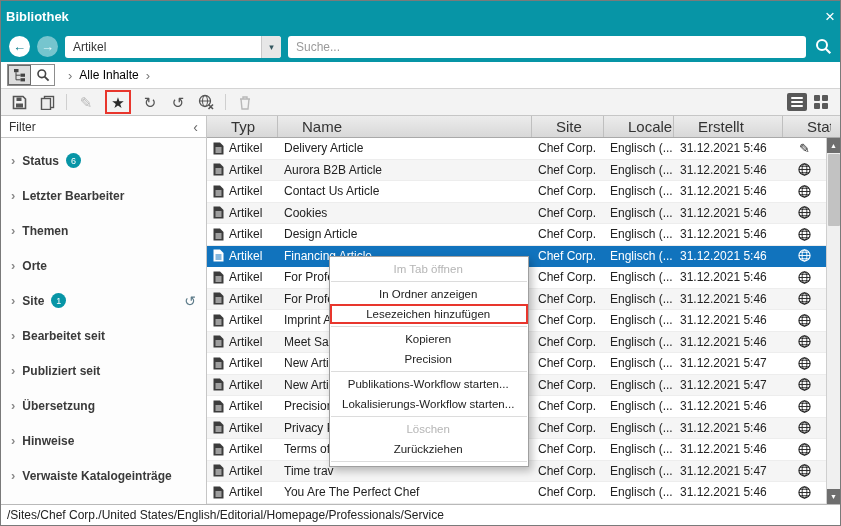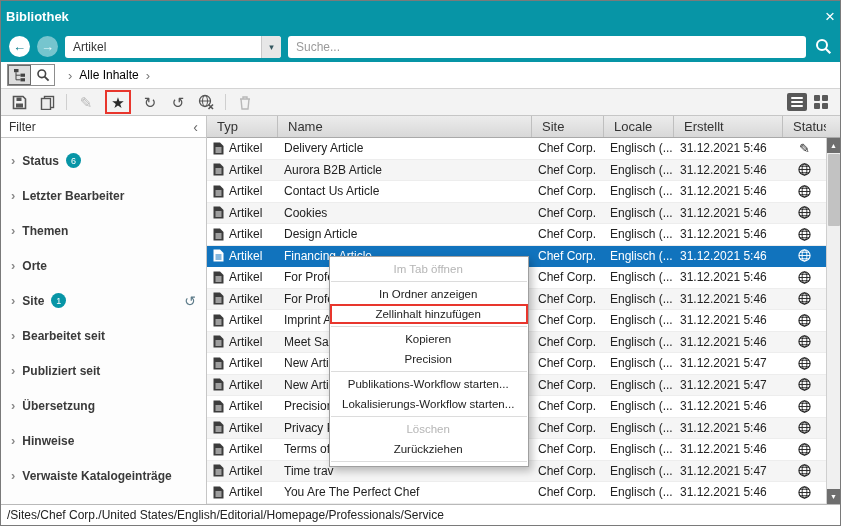--- a/index.html
+++ b/index.html
@@ -57,21 +57,21 @@
   .filter-list{padding-top:5px;}
   .filter-item{height:35px;display:flex;align-items:center;padding:0 10px;gap:7px;cursor:pointer;}
   .f-chev{color:#8a8a8a;font-size:13px;font-weight:bold;}
   .f-label{font-size:12px;font-weight:bold;color:#3a3a3a;white-space:nowrap;}
   .f-badge{min-width:15px;height:15px;border-radius:8px;background:#0795a6;color:#fff;font-size:9px;display:flex;align-items:center;justify-content:center;padding:0 3px;}
   .f-reset{margin-left:auto;color:#5e7c8a;font-size:14px;cursor:pointer;}
 
   
   .table-area{flex:1;display:flex;flex-direction:column;position:relative;min-width:0;}
   .thead{flex:0 0 22px;display:grid;grid-template-columns:71px 254px 72px 70px 109px 1fr;background:linear-gradient(#ececec,#d8d8d8);border-bottom:1px solid #a9a9a9;padding-right:14px;}
-  .hcell{font-size:13px;color:#333;padding:0 10px;line-height:21px;border-right:1px solid #bfbfbf;white-space:nowrap;overflow:hidden;cursor:pointer;}
+  .hcell{font-size:15px;color:#333;padding:0 24px;line-height:21px;border-right:1px solid #bfbfbf;white-space:nowrap;overflow:hidden;cursor:pointer;}
   .hcell:last-child{border-right:none;}
   .tbody{flex:1;padding-right:14px;overflow:hidden;}
   .trow{display:grid;grid-template-columns:71px 254px 72px 70px 109px 1fr;height:21.5px;border-bottom:1px solid #ededed;background:#fff;cursor:pointer;}
   .trow:nth-child(even){background:#f5f5f5;}
   .trow.selected{background:#1173bd;border-bottom-color:#1173bd;}
   .cell{font-size:12px;color:#222;padding:0 6px;white-space:nowrap;overflow:hidden;display:flex;align-items:center;}
   .trow.selected .cell{color:#fff;}
   .c-typ{gap:5px;}
   .c-status{justify-content:center;padding:0;}
   .sicon{display:flex;align-items:center;color:inherit;}
@@ -690,21 +690,21 @@
   </div>
 
   <div class="statusbar">
     <span>/Sites/Chef Corp./United States/English/Editorial/Homepage/Professionals/Service</span>
   </div>
 
   <div class="context-menu">
       <div class="menu-item disabled">Im Tab öffnen</div>
       <div class="menu-sep"></div>
       <div class="menu-item">In Ordner anzeigen</div>
-      <div class="menu-item highlight">Zellinhalt hinzufügen</div>
+      <div class="menu-item highlight">Lesezeichen hinzufügen</div>
       <div class="menu-sep"></div>
       <div class="menu-item">Kopieren</div>
       <div class="menu-item">Precision</div>
       <div class="menu-sep"></div>
       <div class="menu-item">Publikations-Workflow starten...</div>
       <div class="menu-item">Lokalisierungs-Workflow starten...</div>
       <div class="menu-sep"></div>
       <div class="menu-item disabled">Löschen</div>
       <div class="menu-item">Zurückziehen</div>
       <div class="menu-sep"></div>

